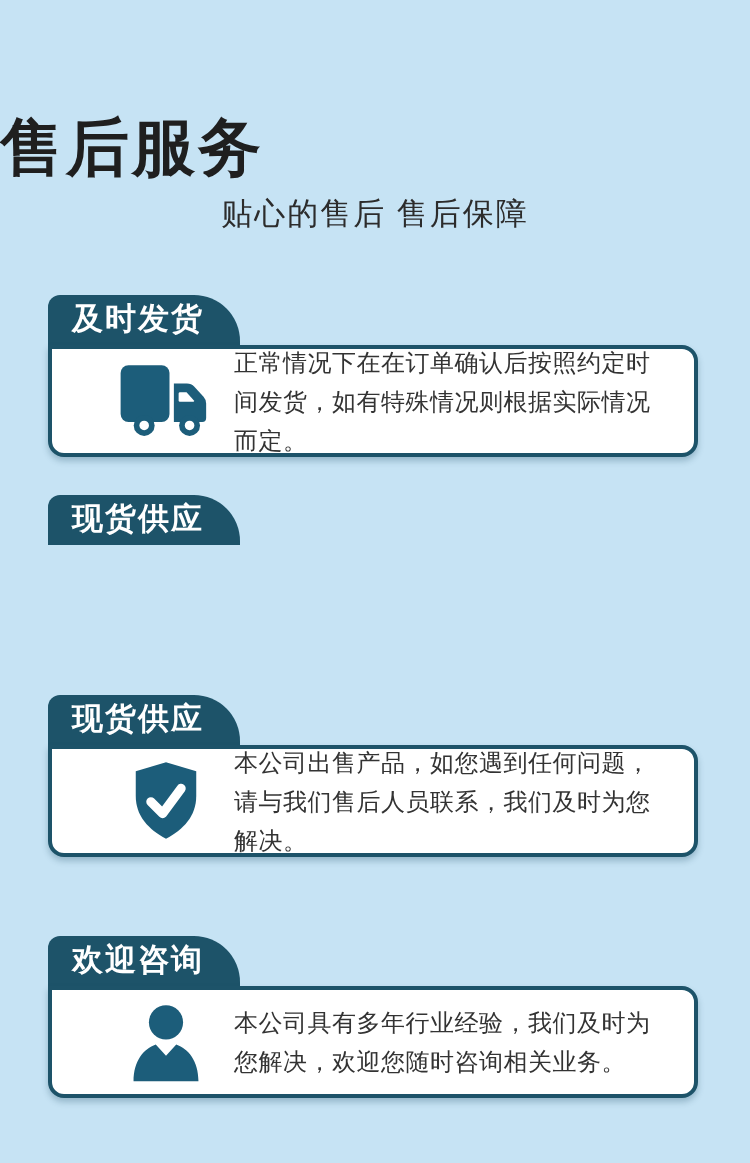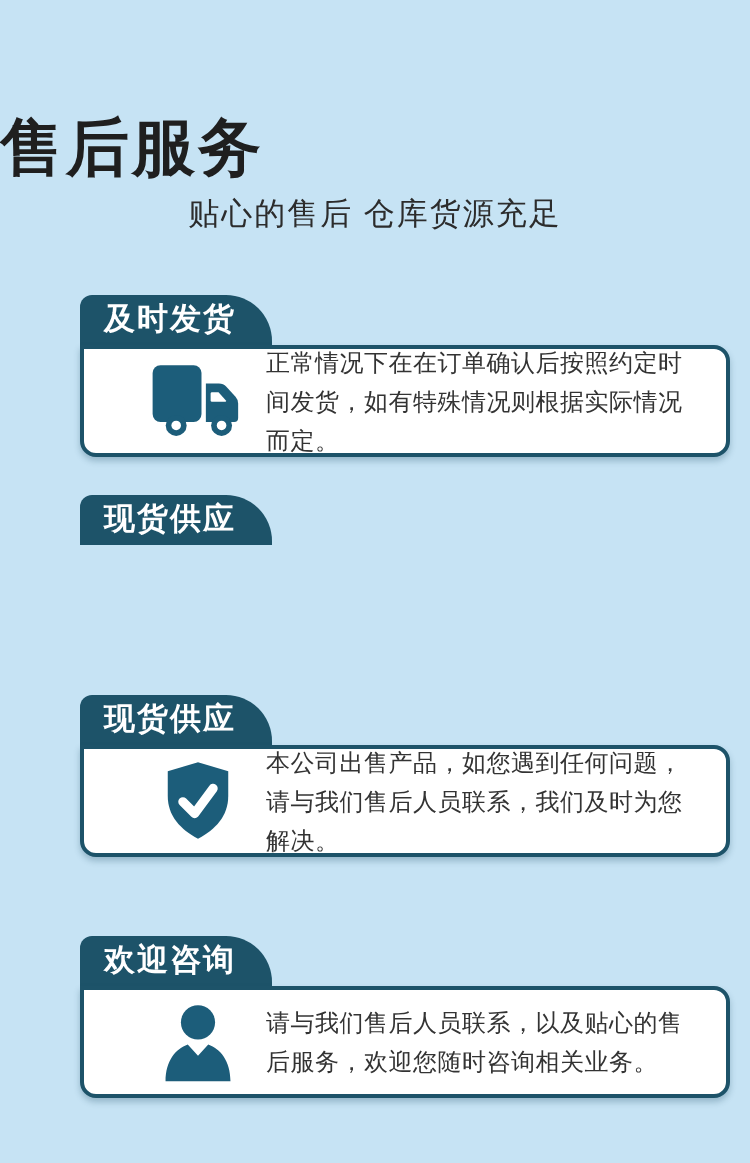--- a/index.html
+++ b/index.html
@@ -43,21 +43,20 @@
     font-size:31px;
     font-weight:500;
     letter-spacing:2px;
     color:#2c2c2c;
   }
   .section{
     position:absolute;
     left:48px;
     width:650px;
     height:162px;
-    margin-left:32px;
   }
   .section.s0{top:295px;}
   .section.s1{top:495px;}
   .section.s2{top:695px;}
   .section.s3{top:936px;}
   .tab{
     position:relative;
     width:192px;
     height:50px;
     background:var(--accent,#1d5369);
@@ -105,21 +104,21 @@
     letter-spacing:0.5px;
     color:var(--text-dark,#333333);
   }
 </style>
 </head>
 <body>
 
 <div id="page">
 
   <div class="page-title">售后服务</div>
-  <div class="page-subtitle">贴心的售后 仓库货源充足</div>
+  <div class="page-subtitle">贴心的售后 售后保障</div>
 
   <div class="section s0">
     <div class="tab">
       <span>及时发货</span>
     </div>
     <div class="card">
       <div class="icon-wrap">
         <svg width="96" height="80" viewBox="0 0 110 88">
           <rect class="ic" x="3" y="3" width="56" height="65" rx="9"></rect>
           <path class="ic" d="M64,24 h15 q5,0 8.5,3.6 l10.5,11.5 q3,3.3 3,7.7 v16.7 q0,4.5-4.5,4.5 H64 Z"></path>
@@ -159,17 +158,17 @@
     <div class="tab">
       <span>欢迎咨询</span>
     </div>
     <div class="card">
       <div class="icon-wrap">
         <svg width="78" height="82" viewBox="0 0 90 96">
           <circle class="ic" cx="45" cy="25" r="20"></circle>
           <path class="ic" d="M7,94 C7,70 19,56 33,51 L45,64 L57,51 C71,56 83,70 83,94 Z"></path>
         </svg>
       </div>
-      <div class="desc">请与我们售后人员联系，以及贴心的售后服务，欢迎您随时咨询相关业务。</div>
+      <div class="desc">本公司具有多年行业经验，我们及时为您解决，欢迎您随时咨询相关业务。</div>
     </div>
   </div>
 
 </div>
 
 </body></html>

